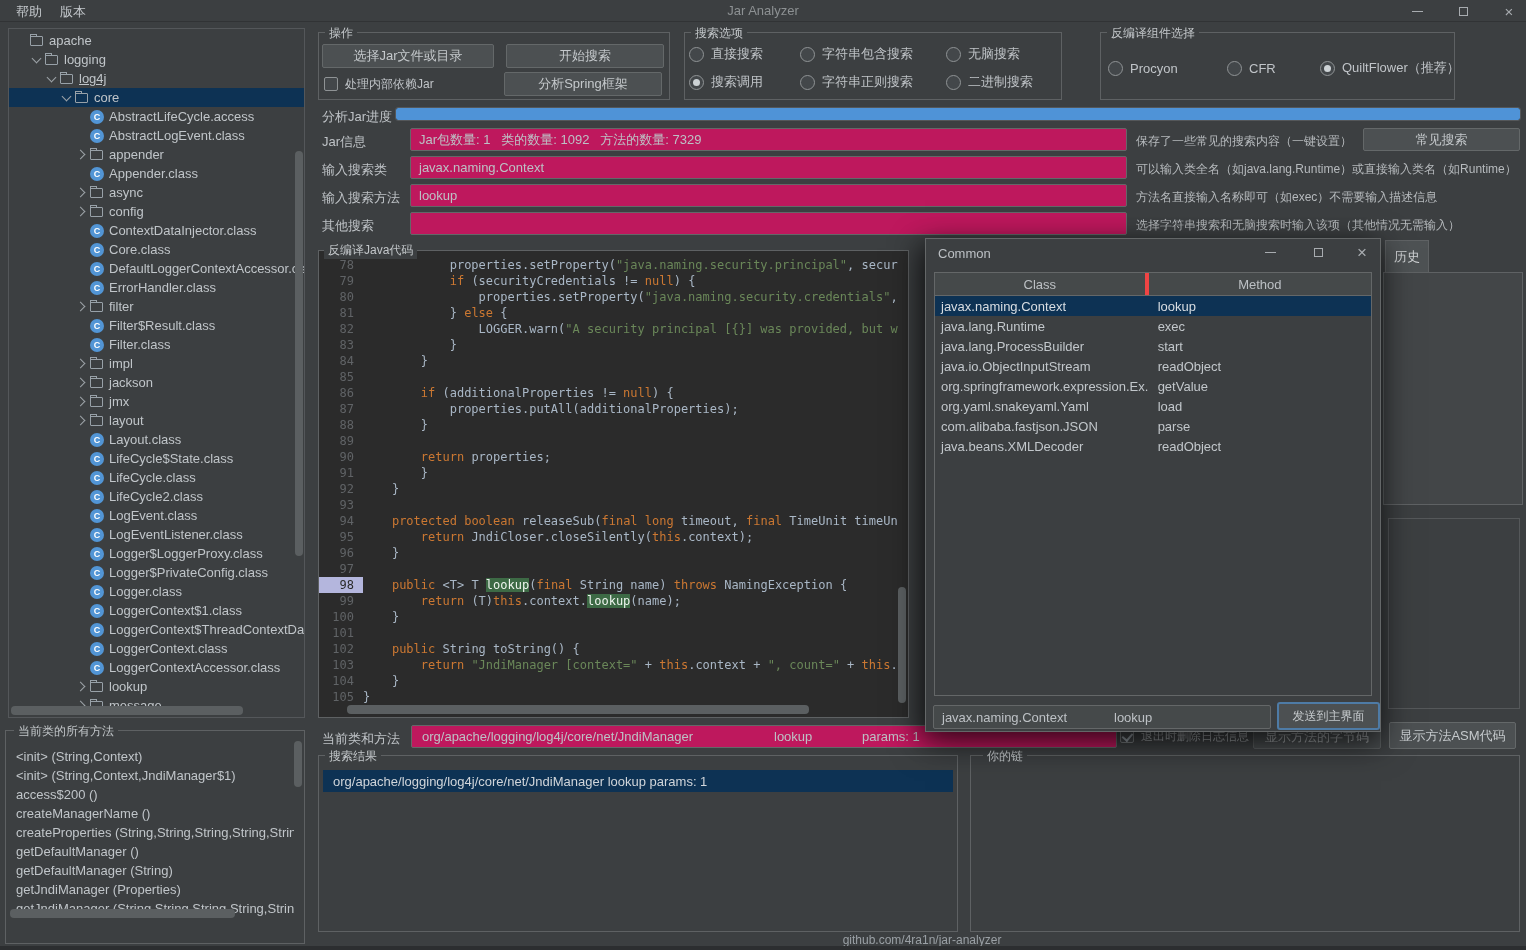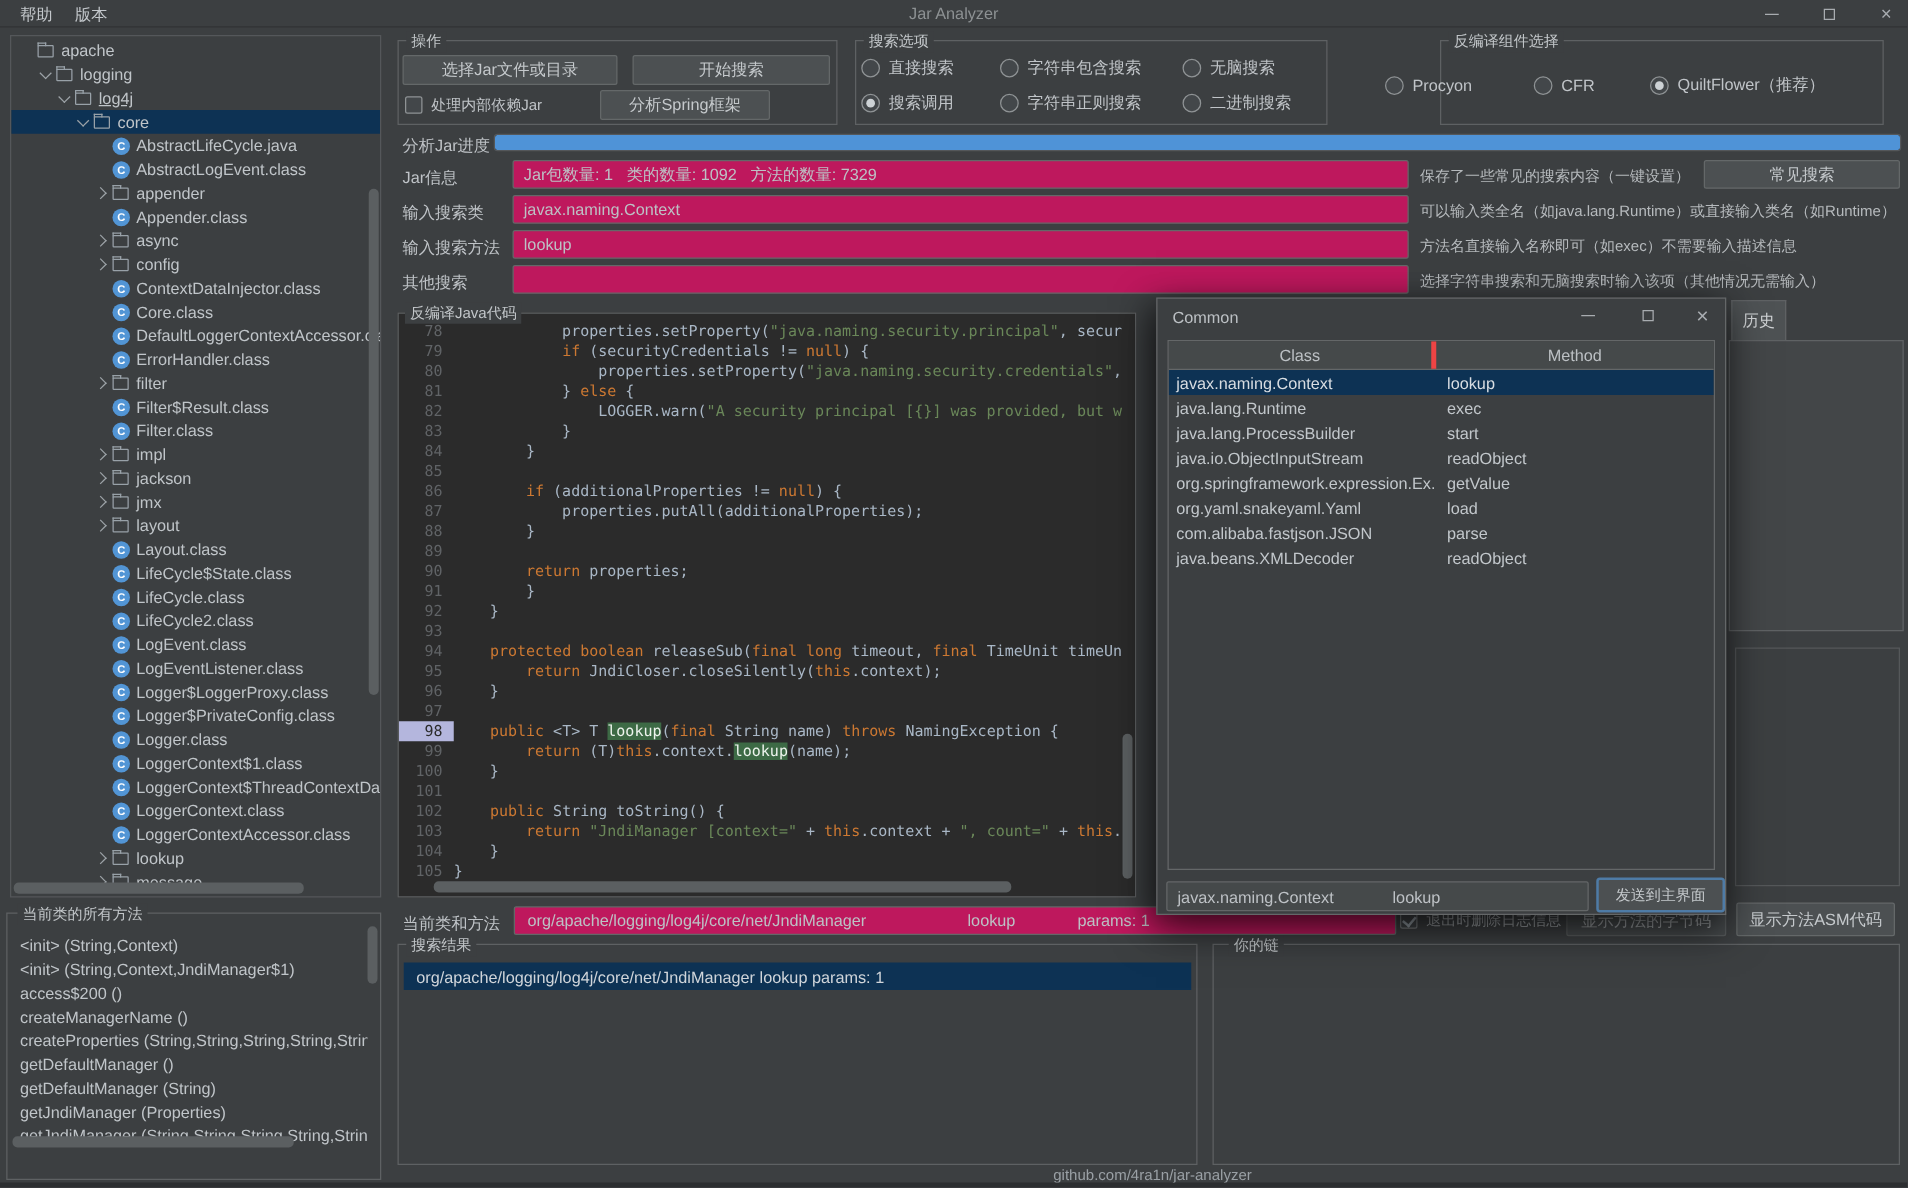--- a/index.html
+++ b/index.html
@@ -116,21 +116,21 @@
         <span class="tlabel">log4j</span>
       </div>
       <div class="trow sel" style="padding-left: 51px;">
         <span class="chev open"></span>
         <span class="fold"></span>
         <span class="tlabel">core</span>
       </div>
       <div class="trow" style="padding-left: 66px;">
         <span class="chev none"></span>
         <span class="cicon">C</span>
-        <span class="tlabel">AbstractLifeCycle.java</span>
+        <span class="tlabel">AbstractLifeCycle.access</span>
       </div>
       <div class="trow" style="padding-left: 66px;">
         <span class="chev none"></span>
         <span class="cicon">C</span>
         <span class="tlabel">AbstractLogEvent.class</span>
       </div>
       <div class="trow" style="padding-left: 66px;">
         <span class="chev closed"></span>
         <span class="fold"></span>
         <span class="tlabel">appender</span>
@@ -300,27 +300,27 @@
     </div>
   <div class="thumb" style="left:4px;top:178px;width:225px;height:9px"></div>
   <div class="thumb" style="right:2px;top:10px;width:8px;height:46px"></div>
 </div>
 
 <div class="group" style="left:318px;top:32px;width:352px;height:68px">
   <span class="gtitle" style="left:6px;top:-8px">操作</span>
 </div>
 <div class="btn" style="left:322px;top:44px;width:172px;height:24px">选择Jar文件或目录</div>
 <div class="btn" style="left:506px;top:44px;width:158px;height:24px">开始搜索</div>
-<div class="btn" style="left:480px;top:72px;width:136px;height:24px">分析Spring框架</div>
+<div class="btn" style="left:504px;top:72px;width:158px;height:24px">分析Spring框架</div>
 
 <div class="group" style="left:684px;top:32px;width:378px;height:68px">
   <span class="gtitle" style="left:6px;top:-8px">搜索选项</span>
 </div>
 
-<div class="group" style="left:1152px;top:32px;width:355px;height:68px">
+<div class="group" style="left:1100px;top:32px;width:355px;height:68px">
   <span class="gtitle" style="left:6px;top:-8px">反编译组件选择</span>
 </div>
 
 <span class="flabel" style="left:322px;top:108px">分析Jar进度</span>
 <div id="progress-track">
     <div id="progress-fill" style="width: 100%;"></div>
   </div>
 
 <span class="flabel" style="left:322px;top:133px">Jar信息</span>
 <div class="field" style="left:410px;top:128px;width:717px;height:23px">

